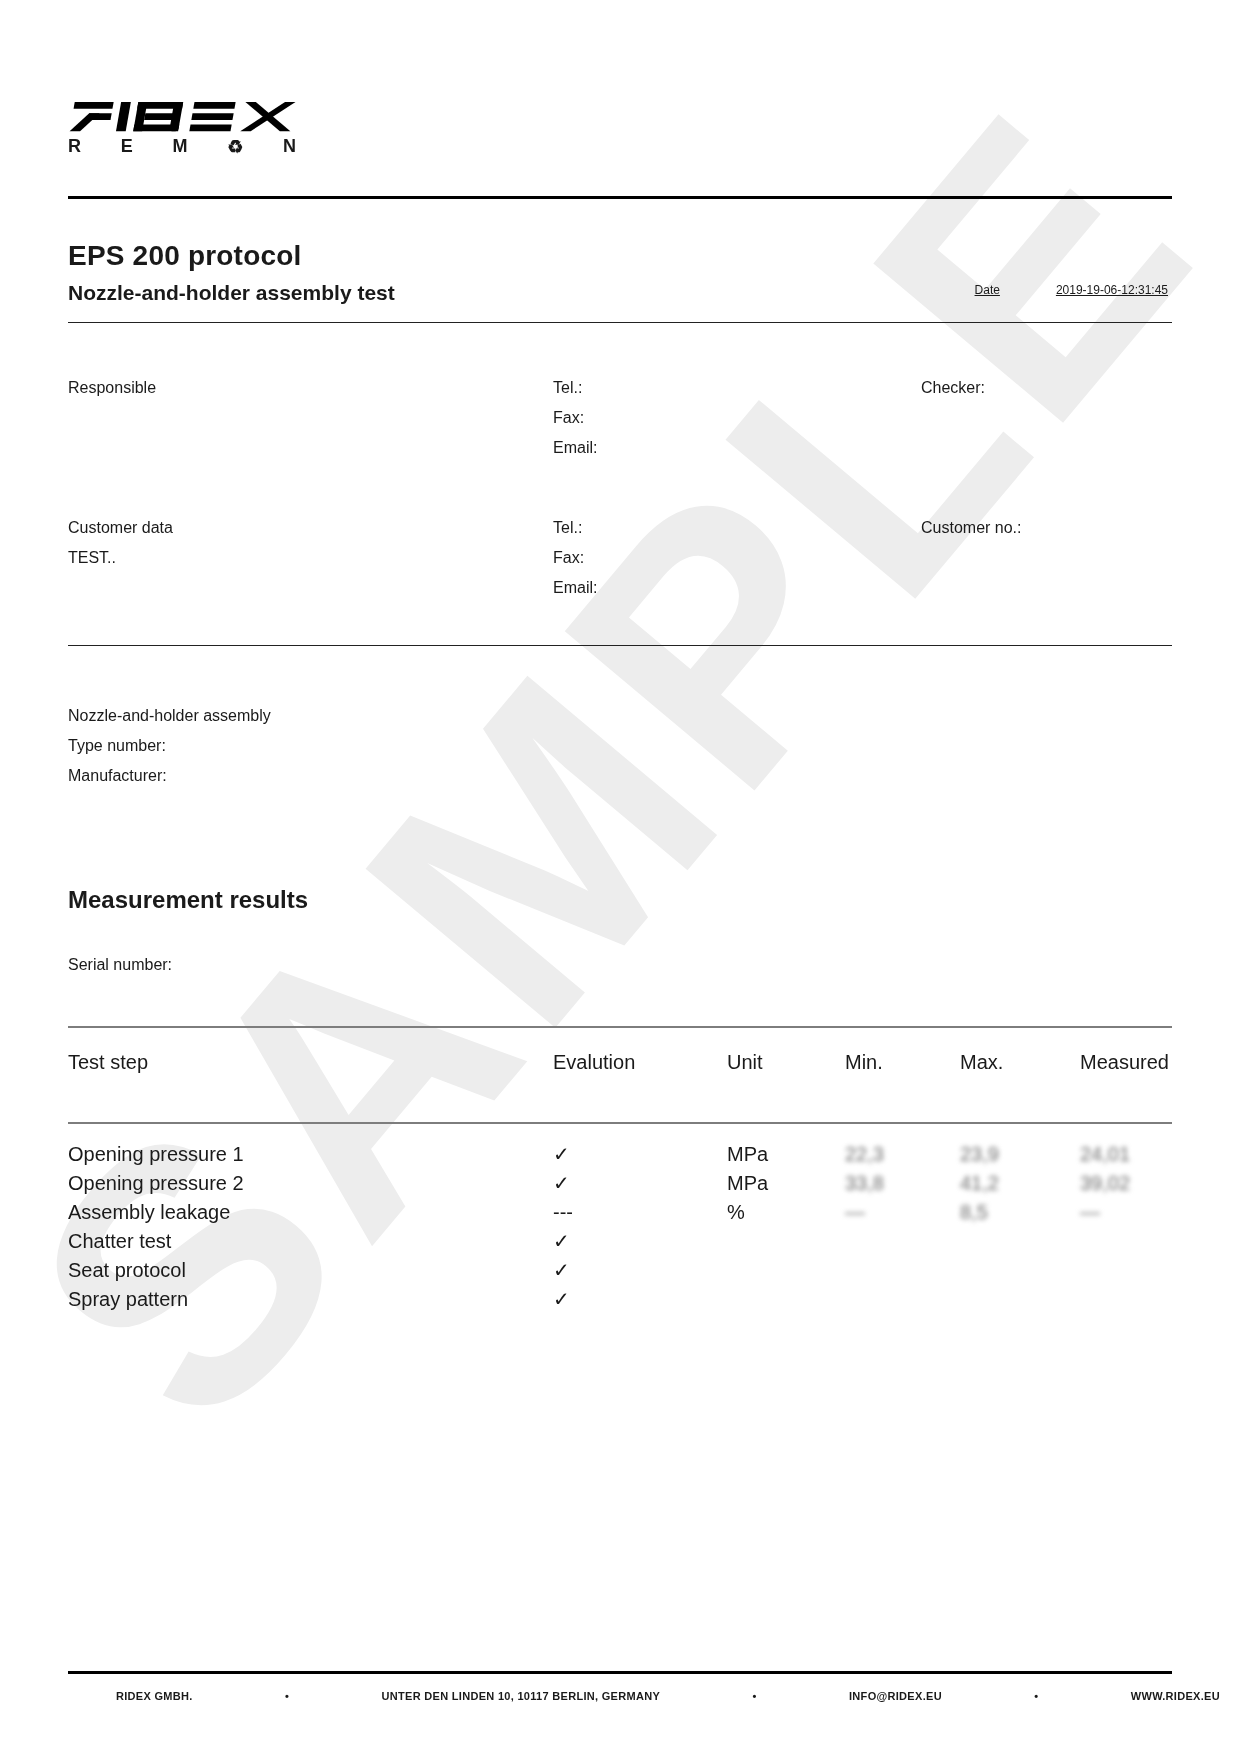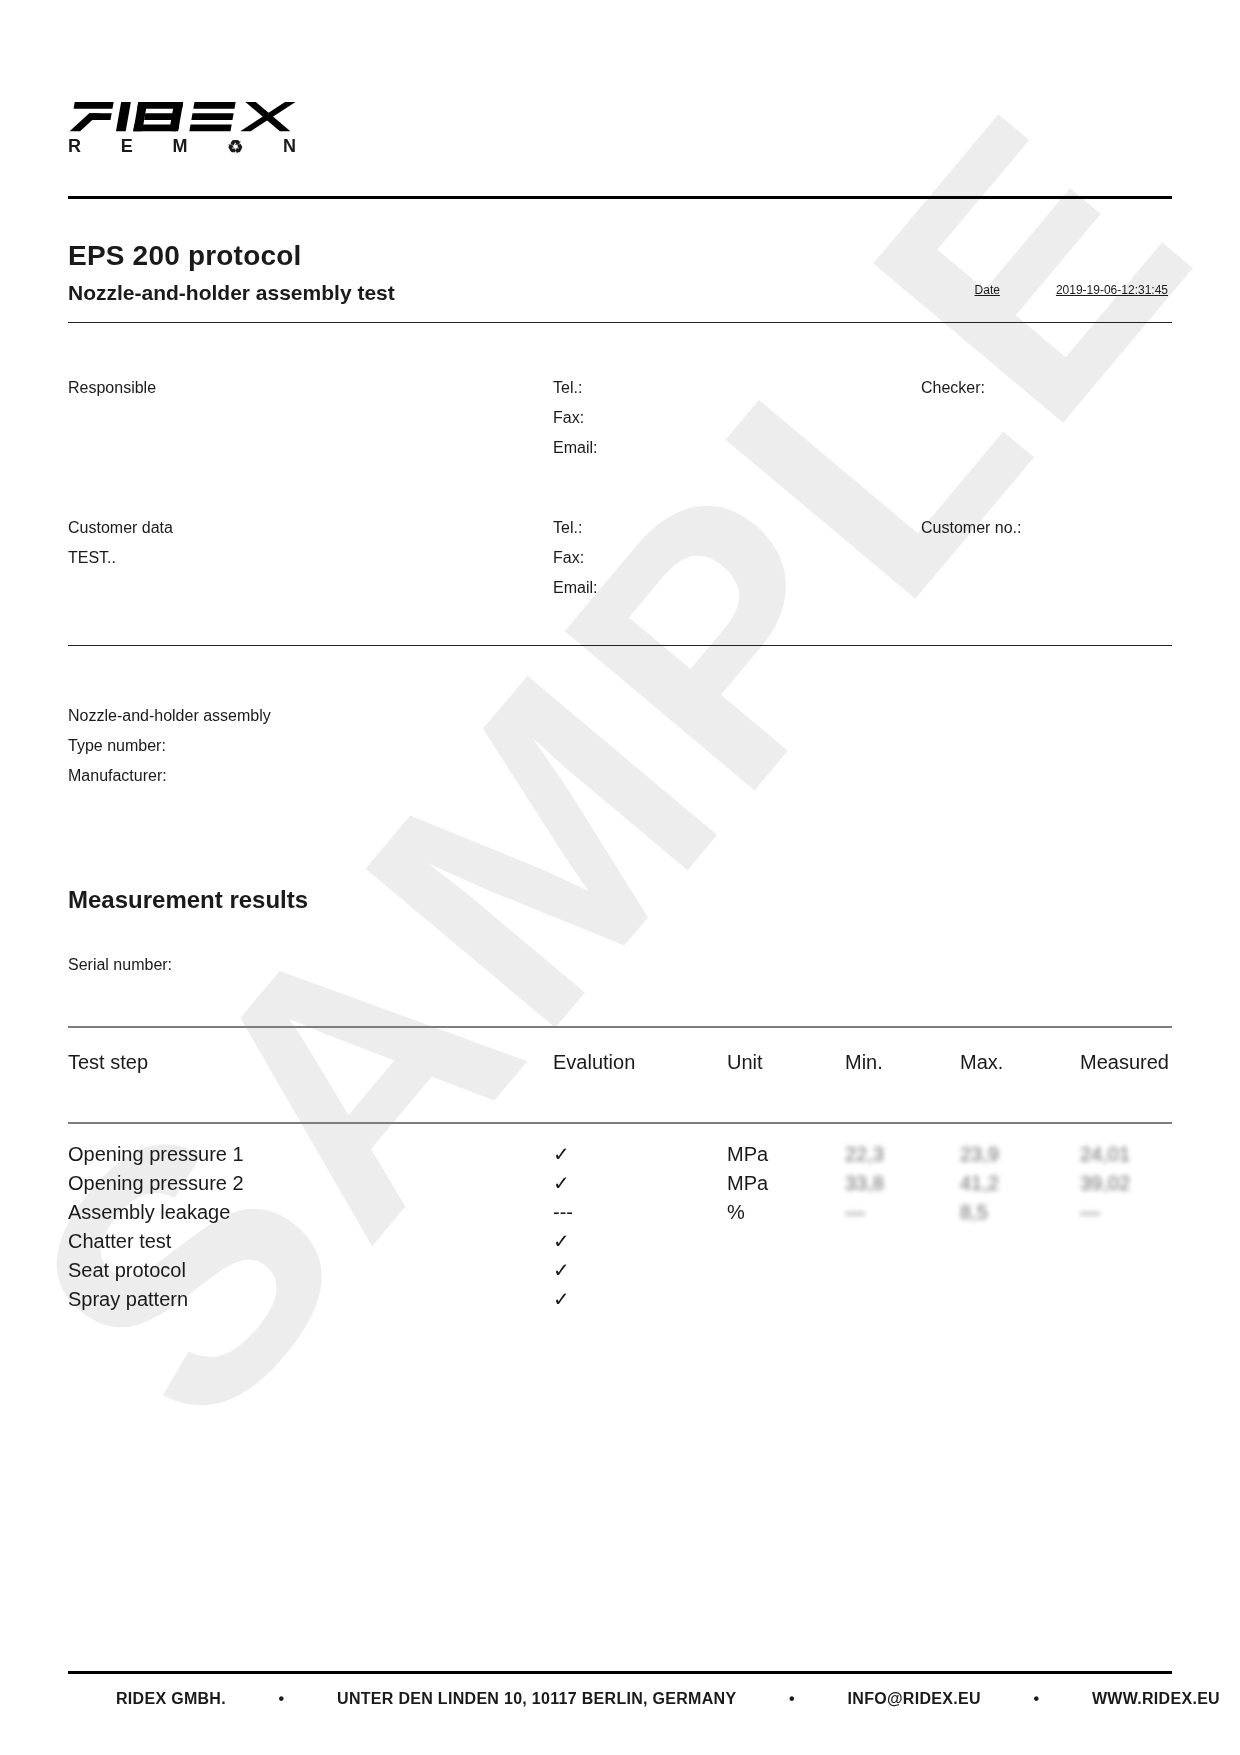--- a/index.html
+++ b/index.html
@@ -39,21 +39,21 @@
     position:absolute;left:68px;width:1104px;display:grid;z-index:1;
     grid-template-columns:485px 174px 118px 115px 120px 92px;
     font-size:20px;
   }
   .t-grid .cell{line-height:29px;white-space:nowrap;}
   .blur{filter:blur(2.6px);color:#6b6b6b;}
   
   .footer-row{
     position:absolute;left:68px;top:1690px;width:1104px;display:flex;
     justify-content:space-between;align-items:center;
-    font-size:16px;font-weight:700;letter-spacing:.3px;z-index:1;white-space:nowrap;padding-left:48px;
+    font-size:11px;font-weight:700;letter-spacing:.3px;z-index:1;white-space:nowrap;padding-left:48px;
   }
 </style>
 </head>
 <body>
 
 <div class="page">
 
   <div class="watermark">SAMPLE</div>
 
   <div class="abs z" style="left:68px;top:96px;">

